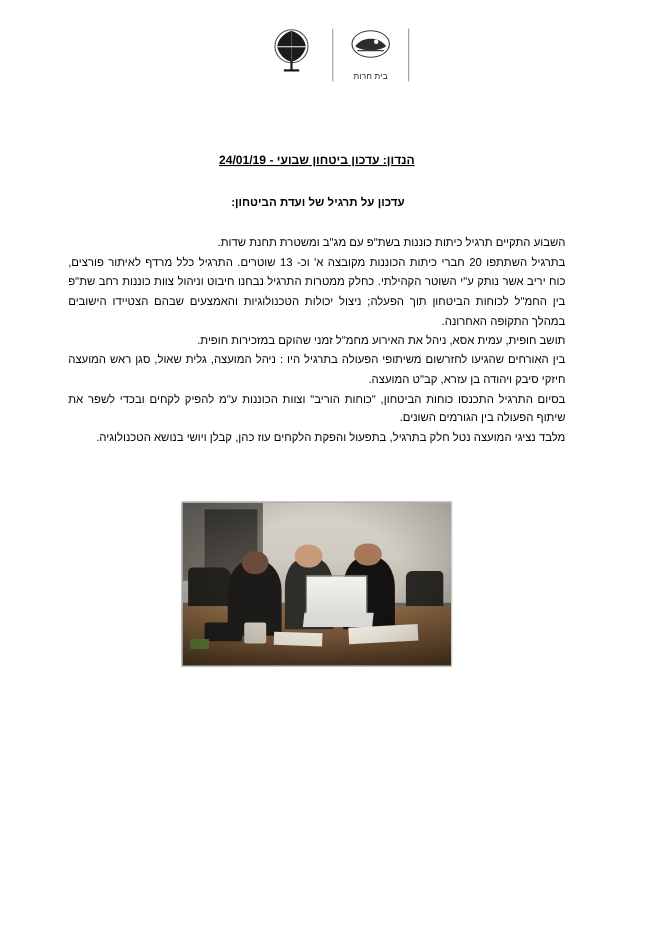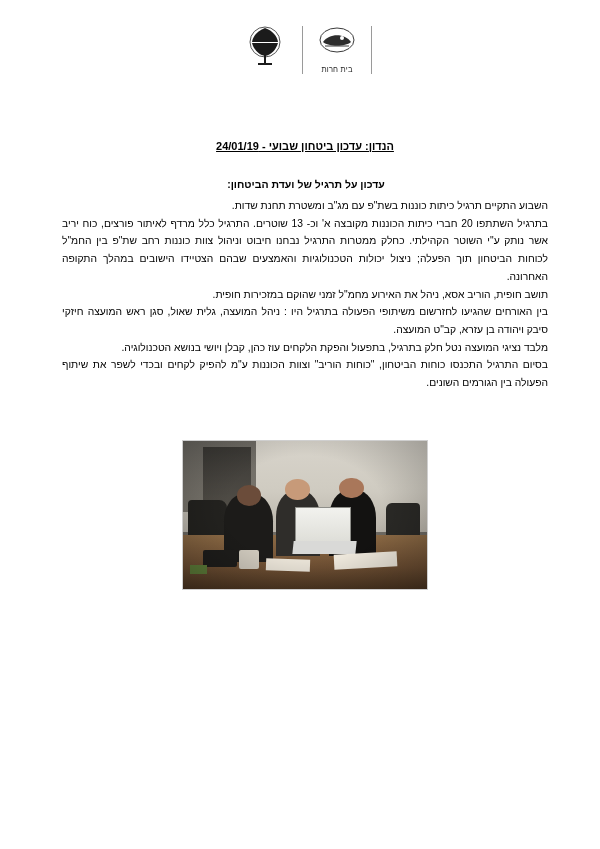--- a/index.html
+++ b/index.html
@@ -79,41 +79,41 @@
     font-size: 8px;
     direction: rtl;
     margin-top: 4px;
     color: #111;
   }
 
   
   .doc {
     direction: rtl;
     text-align: right;
-    padding: 0 52px 0 62px;
+    padding: 0 86px 0 62px;
     box-sizing: border-box;
   }
   .title-line {
     margin-top: 60px;
     text-align: center;
     font-size: 11px;
     font-weight: bold;
     text-decoration: underline;
     direction: rtl;
   }
   .subtitle-line {
     margin-top: 26px;
     font-size: 10.5px;
     font-weight: bold;
     direction: rtl;
     text-align: center;
     padding-left: 2px;
   }
   .para {
-    margin-top: 7px;
+    margin-top: 23px;
     font-size: 10.3px;
     line-height: 1.72;
     direction: rtl;
     text-align: justify;
     text-justify: inter-word;
   }
   .para p {
     margin: 0;
   }
   .gap {
@@ -261,24 +261,24 @@
 
   <div class="doc">
 
     <div class="title-line">הנדון: עדכון ביטחון שבועי - 24/01/19</div>
 
     <div class="subtitle-line">עדכון על תרגיל של ועדת הביטחון:</div>
 
     <div class="para">
       <p>השבוע התקיים תרגיל כיתות כוננות בשת"פ עם מג"ב  ומשטרת תחנת שדות.</p>
       <p>בתרגיל השתתפו 20 חברי כיתות הכוננות מקובצה א' וכ- 13 שוטרים. התרגיל כלל מרדף לאיתור פורצים, כוח יריב אשר נותק ע"י השוטר הקהילתי. כחלק ממטרות התרגיל נבחנו חיבוט וניהול צוות כוננות רחב שת"פ בין החמ"ל לכוחות הביטחון תוך הפעלה; ניצול יכולות הטכנולוגיות והאמצעים שבהם הצטיידו הישובים במהלך התקופה האחרונה.</p>
-      <p class="gap">תושב חופית, הוריב אסא, ניהל את האירוע מחמ"ל זמני שהוקם במזכירות חופית.</p>
+      <p class="gap">תושב חופית, עמית אסא, ניהל את האירוע מחמ"ל זמני שהוקם במזכירות חופית.</p>
       <p>בין האורחים שהגיעו לחזרשום משיתופי הפעולה בתרגיל היו : ניהל המועצה, גלית שאול,  סגן ראש המועצה חיזקי סיבק ויהודה בן עזרא, קב"ט המועצה.</p>
+      <p>בסיום התרגיל התכנסו כוחות הביטחון, "כוחות הוריב" וצוות הכוננות ע"מ להפיק לקחים ובכדי לשפר את שיתוף הפעולה בין הגורמים השונים.</p>
       <p>מלבד נציגי המועצה נטל חלק בתרגיל, בתפעול והפקת הלקחים עוז כהן, קבלן ויושי בנושא הטכנולוגיה.</p>
-      <p>בסיום התרגיל התכנסו כוחות הביטחון, "כוחות הוריב" וצוות הכוננות ע"מ להפיק לקחים ובכדי לשפר את שיתוף הפעולה בין הגורמים השונים.</p>
     </div>
 
     <div class="photo-wrap">
       <div class="photo">
         <div class="ph-wall"></div>
         <div class="ph-wall-dark"></div>
         <div class="ph-door"></div>
         <div class="ph-chair-l"></div>
         <div class="ph-chair-r"></div>
         <div class="ph-table"></div>

